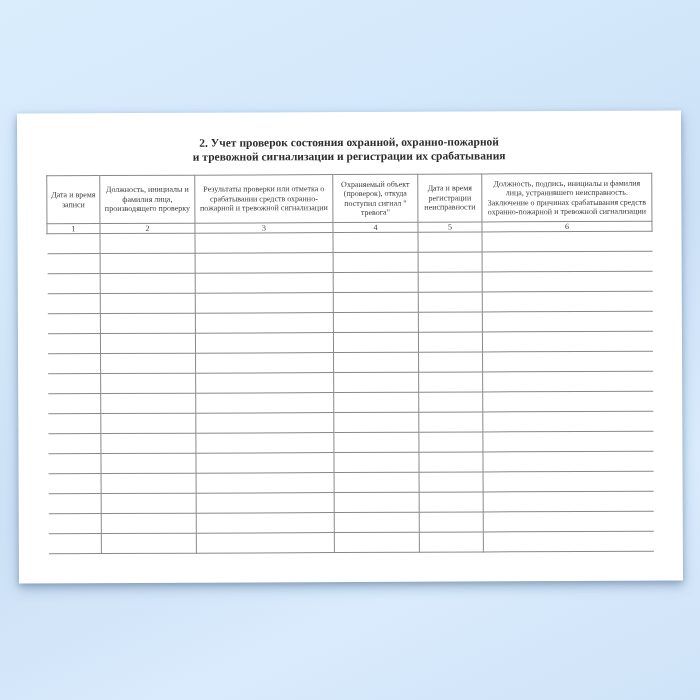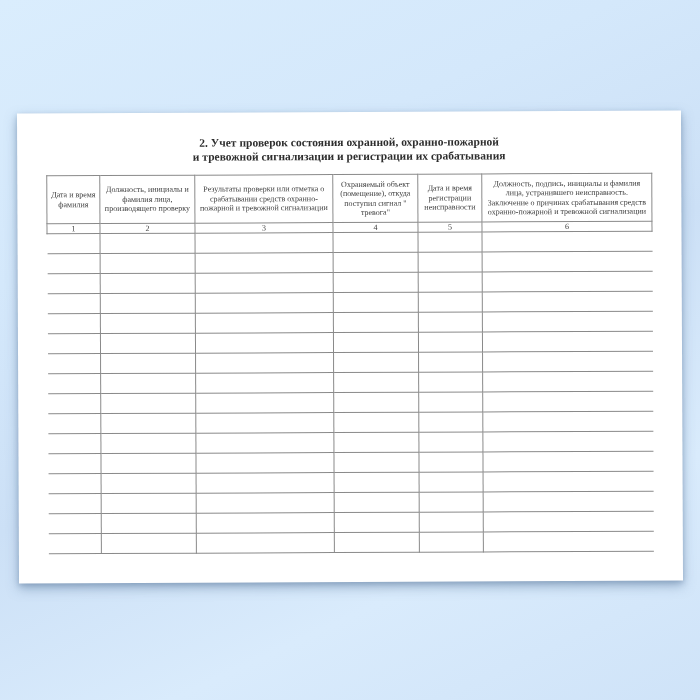--- a/index.html
+++ b/index.html
@@ -84,24 +84,24 @@
     <colgroup>
       <col class="c1">
         <col class="c2">
         <col class="c3">
         <col class="c4">
         <col class="c5">
         <col class="c6">
     </colgroup>
     <thead>
       <tr class="head-row">
-        <th>Дата и время фамилия</th>
+        <th>Дата и время записи</th>
         <th>Должность, инициалы и фамилия лица, производящего проверку</th>
         <th>Результаты проверки или отметка о срабатывании средств охранно-пожарной и тревожной сигнализации</th>
-        <th>Охраняемый объект (помещение), откуда поступил сигнал " тревога"</th>
+        <th>Охраняемый объект (проверок), откуда поступил сигнал " тревога"</th>
         <th>Дата и время регистрации неисправности</th>
         <th>Должность, подпись, инициалы и фамилия лица, устранившего неисправность. Заключение о причинах срабатывания средств охранно-пожарной и тревожной сигнализации</th>
       </tr>
       <tr class="num-row">
         <th>1</th>
         <th>2</th>
         <th>3</th>
         <th>4</th>
         <th>5</th>
         <th>6</th>

